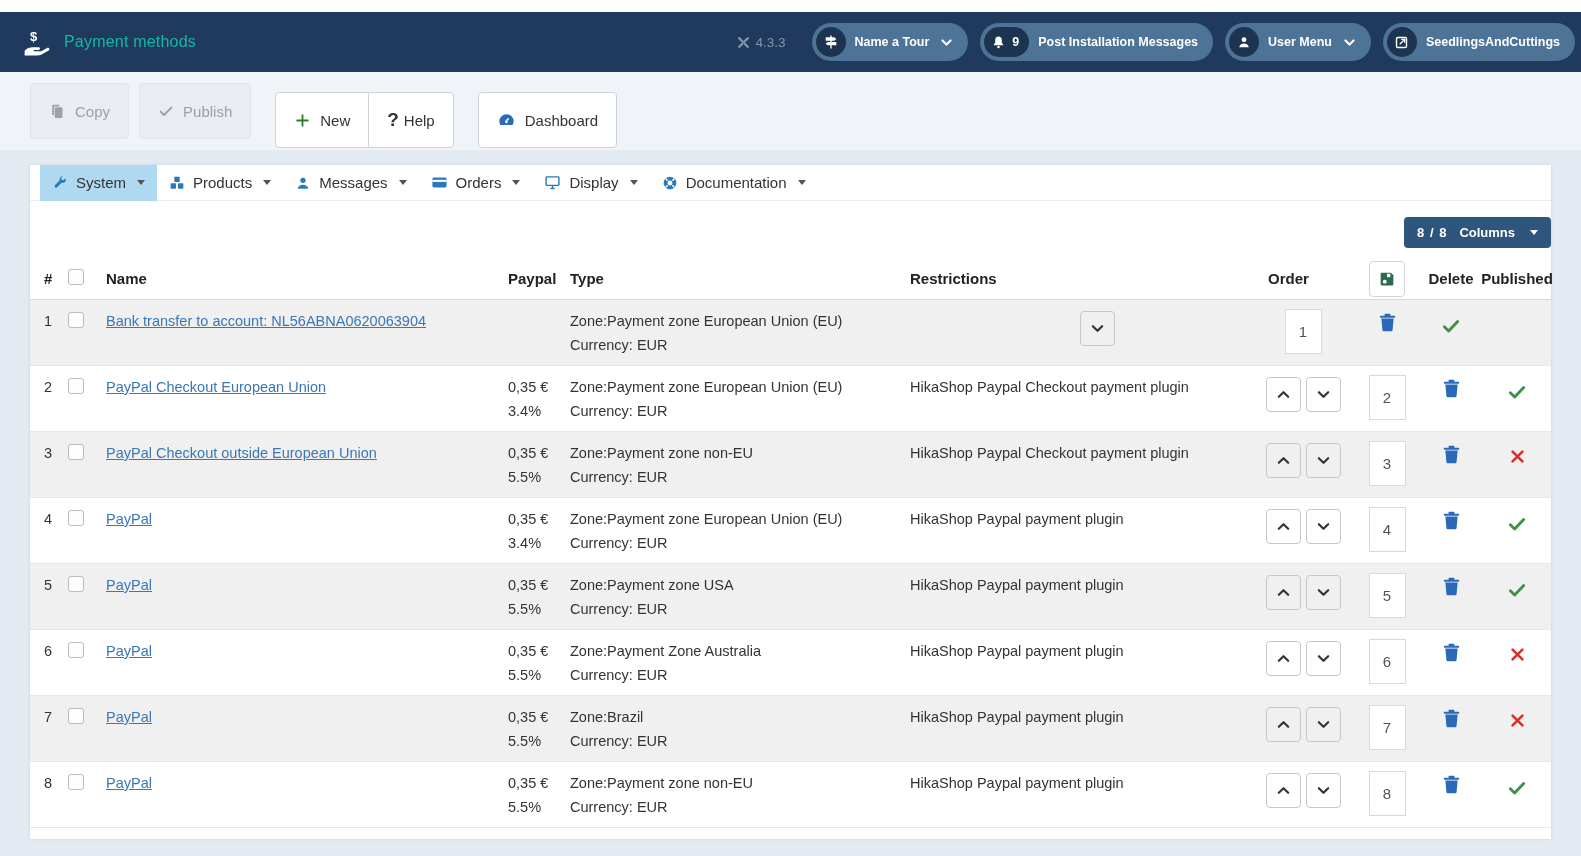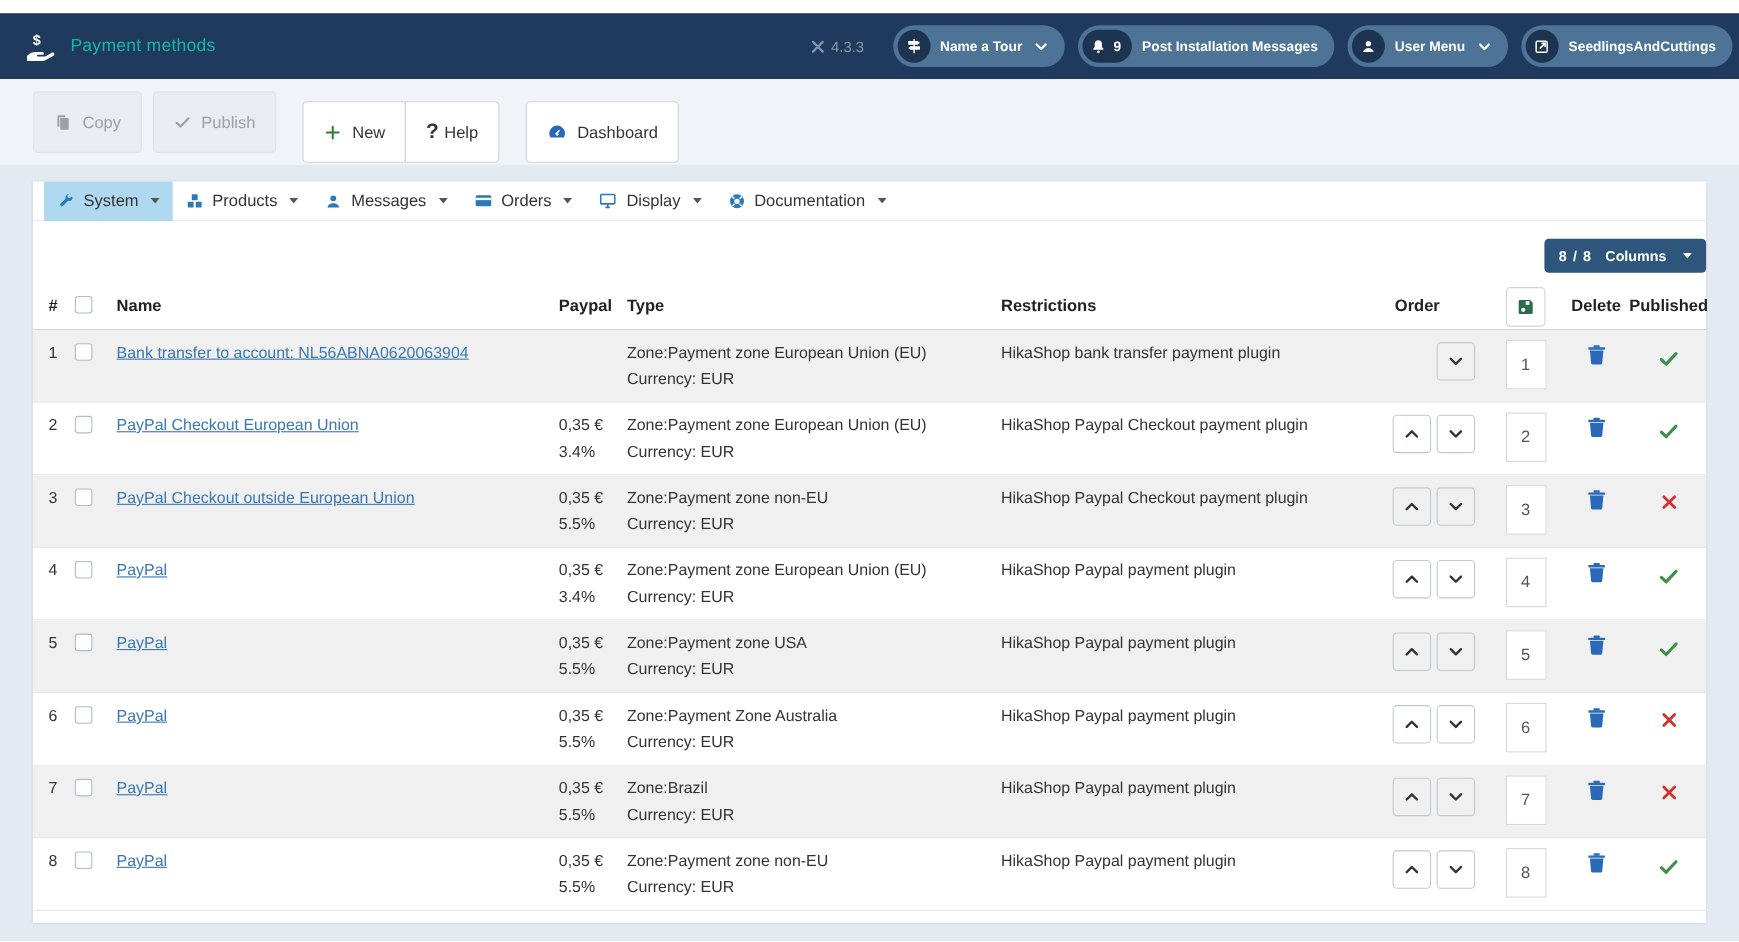--- a/index.html
+++ b/index.html
@@ -334,21 +334,20 @@
     <span class="cell-pad" style="padding-left:2px;"><input type="checkbox" class="checkbox" style=""></span>
     <span class="cell-pad"><a class="name-link">Bank transfer to account: NL56ABNA0620063904</a></span>
     <span class="cell-pad">
       <span class="line"></span>
       <span class="line"></span>
     </span>
     <span class="cell-pad">
       <span class="line">Zone:Payment zone European Union (EU)</span>
       <span class="line">Currency: EUR</span>
     </span>
-    <span class="cell-pad line">HikaShop bank transfer payment plugin</span>
     <span class="order-cell">
       <button class="ord-btn" style="visibility: hidden;">
         <svg width="15" height="15" viewBox="0 0 16 16" fill="none" stroke="#333" stroke-width="2.3" stroke-linecap="round" stroke-linejoin="round">
                 <path d="M3 10.5l5-5 5 5"></path>
               </svg>
       </button>
       <button class="ord-btn">
         <svg width="15" height="15" viewBox="0 0 16 16" fill="none" stroke="#333" stroke-width="2.3" stroke-linecap="round" stroke-linejoin="round">
                 <path d="M3 5.5l5 5 5-5"></path>
               </svg>

